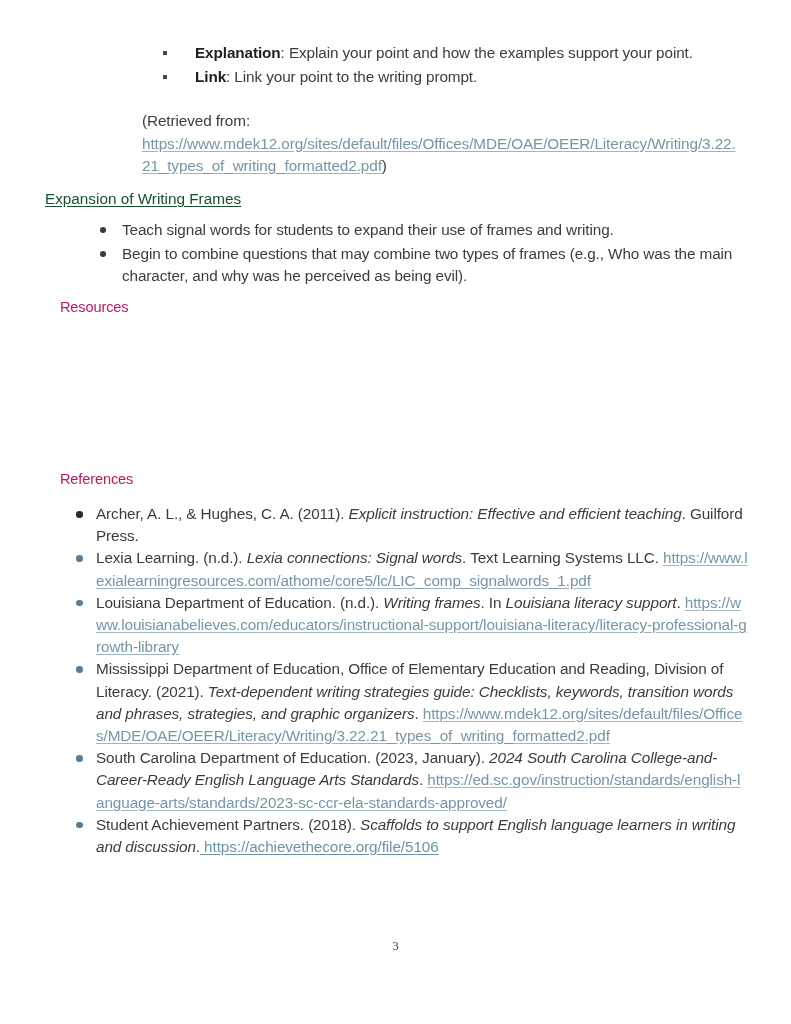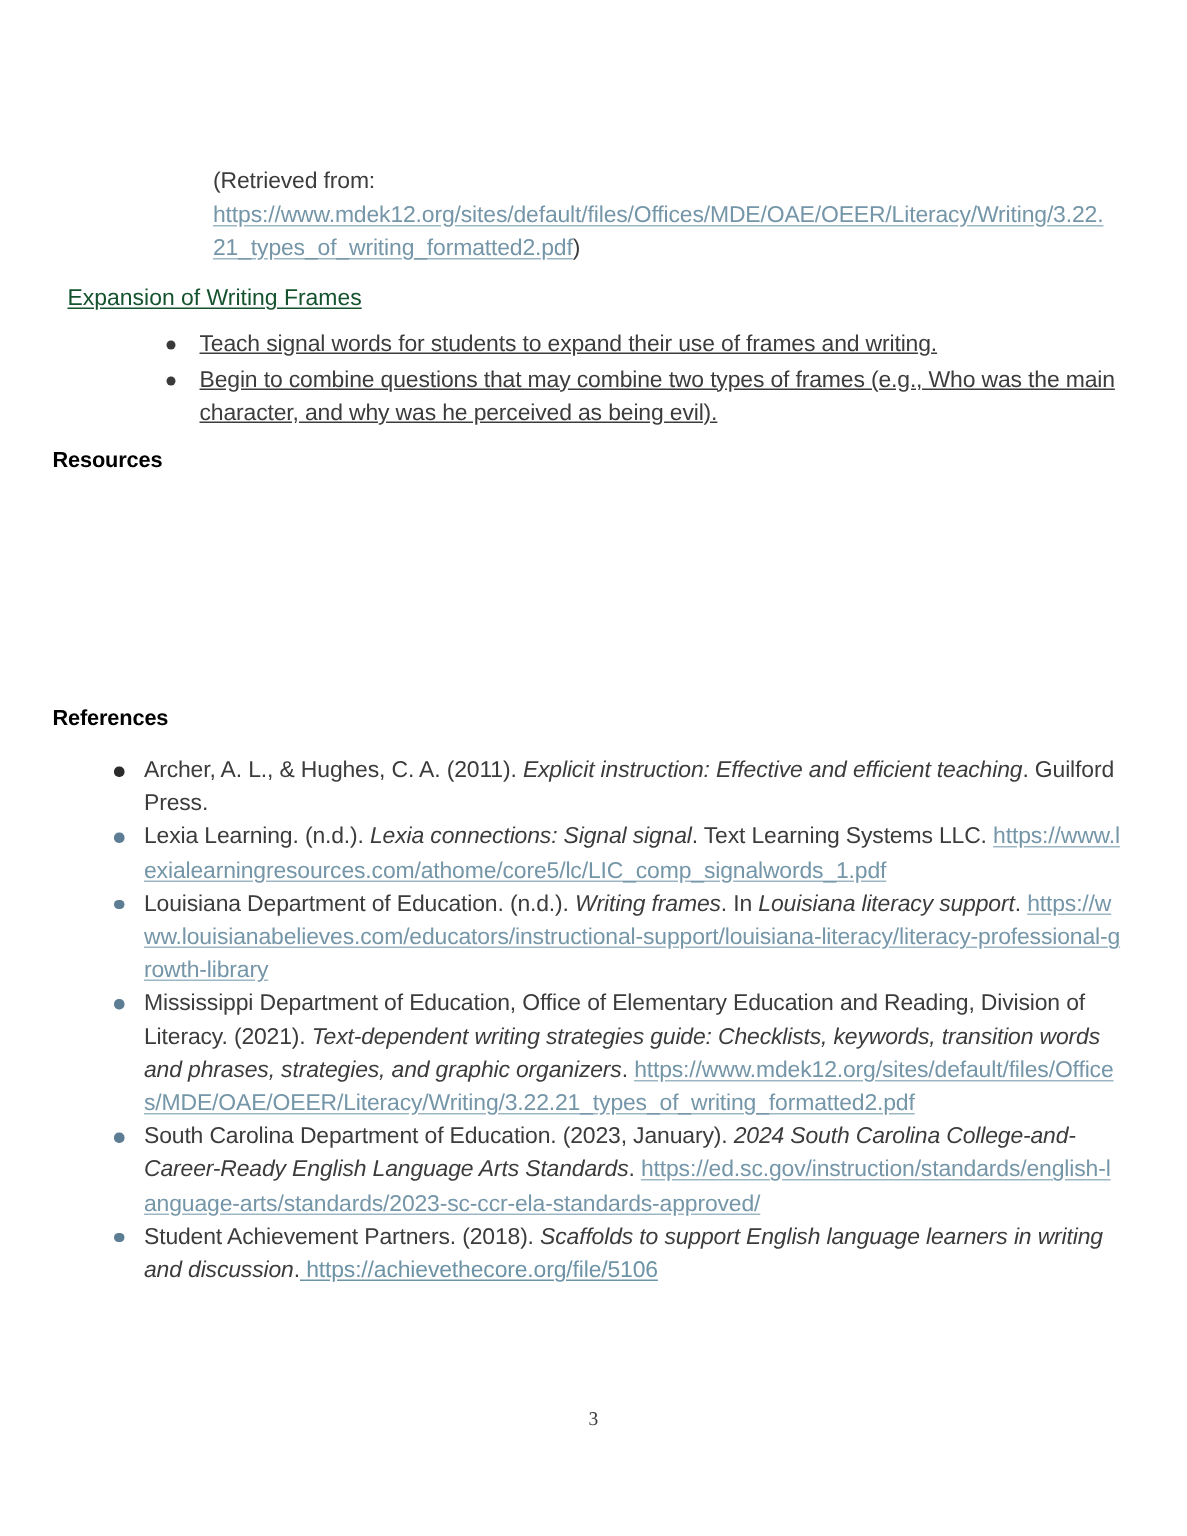--- a/index.html
+++ b/index.html
@@ -87,51 +87,50 @@
     color: #14532d;
     text-decoration: underline;
     text-underline-offset: 2px;
     font-weight: normal;
     margin: 0;
   }
 
   
   .exp-list {
     position: absolute;
-    left: 111px;
+    left: 100px;
     top: 219px;
     width: 640px;
     margin: 0;
     padding: 0;
     list-style: none;
-    text-decoration: underline;
   }
   .exp-list li {
     position: relative;
     padding-left: 22px;
     margin-bottom: 1px;
   }
   .exp-list li::before {
     content: "";
     position: absolute;
     left: 0px;
     top: 8px;
     width: 6px;
     height: 6px;
     border-radius: 50%;
     background: #3a3a3a;
   }
 
   
   .h-blue {
     position: absolute;
-    left: 35px;
+    left: 60px;
     font-size: 14.5px;
-    font-weight: bold;
-    color: #000000;
+    font-weight: normal;
+    color: #be185d;
     letter-spacing: -0.1px;
     margin: 0;
   }
   #resources-heading { top: 299px; }
   #references-heading { top: 471px; }
 
   
   .res-list {
     position: absolute;
     left: 76px;
@@ -195,20 +194,28 @@
     font-family: "Liberation Serif", serif;
     font-size: 13px;
     color: #3a3a3a;
   }
 </style>
 </head>
 <body>
 
 <div class="page">
 
+  <ul class="sq-list doc-text">
+    <li>
+      <span class="bold">Explanation</span><span>: </span><span>Explain your point and how the examples support your point.</span>
+    </li>
+    <li>
+      <span class="bold">Link</span><span>: </span><span>Link your point to the writing prompt.</span>
+    </li>
+  </ul>
 
   <div class="retrieved doc-text">
     <span>(Retrieved from:</span><br>
     <a class="link" href="#">https://www.mdek12.org/sites/default/files/Offices/MDE/OAE/OEER/Literacy/Writing/3.22.21_types_of_writing_formatted2.pdf</a><span>)</span>
   </div>
 
   <div class="h-underline">Expansion of Writing Frames</div>
 
   <ul class="exp-list doc-text">
     <li>Teach signal words for students to expand their use of frames and writing.</li>
@@ -220,21 +227,21 @@
   <ul class="res-list doc-text">
   </ul>
 
   <div class="h-blue" id="references-heading">References</div>
 
   <ul class="ref-list doc-text">
     <li class="dark-bullet">
       <span>Archer, A. L., &amp; Hughes, C. A. (2011). </span><span class="ital">Explicit instruction: Effective and efficient teaching</span><span>. Guilford Press.</span>
     </li>
     <li>
-      <span>Lexia Learning. (n.d.). </span><span class="ital">Lexia connections: Signal signal</span><span>. Text Learning Systems LLC. </span><a class="link" href="#">https://www.lexialearningresources.com/athome/core5/lc/LIC_comp_signalwords_1.pdf</a>
+      <span>Lexia Learning. (n.d.). </span><span class="ital">Lexia connections: Signal words</span><span>. Text Learning Systems LLC. </span><a class="link" href="#">https://www.lexialearningresources.com/athome/core5/lc/LIC_comp_signalwords_1.pdf</a>
     </li>
     <li>
       <span>Louisiana Department of Education. (n.d.). </span><span class="ital">Writing frames</span><span>. In </span><span class="ital">Louisiana literacy support</span><span>. </span><a class="link" href="#">https://www.louisianabelieves.com/educators/instructional-support/louisiana-literacy/literacy-professional-growth-library</a>
     </li>
     <li>
       <span>Mississippi Department of Education, Office of Elementary Education and Reading, Division of Literacy. (2021). </span><span class="ital">Text-dependent writing strategies guide: Checklists, keywords, transition words and phrases, strategies, and graphic organizers</span><span>. </span><a class="link" href="#">https://www.mdek12.org/sites/default/files/Offices/MDE/OAE/OEER/Literacy/Writing/3.22.21_types_of_writing_formatted2.pdf</a>
     </li>
     <li>
       <span>South Carolina Department of Education. (2023, January). </span><span class="ital">2024 South Carolina College-and-Career-Ready English Language Arts Standards</span><span>. </span><a class="link" href="#">https://ed.sc.gov/instruction/standards/english-language-arts/standards/2023-sc-ccr-ela-standards-approved/</a>
     </li>

